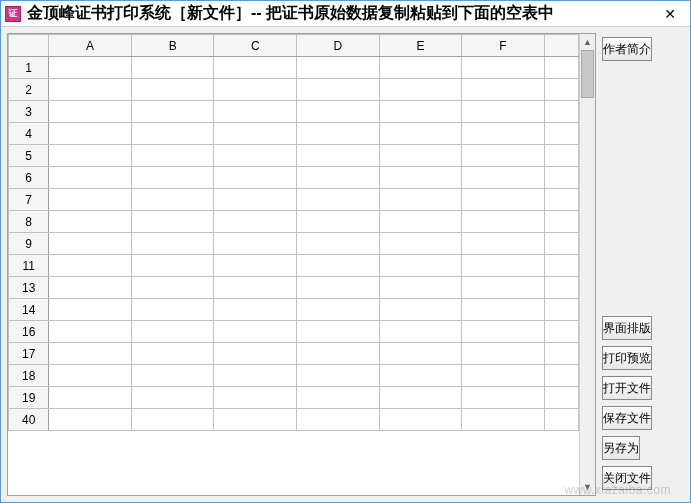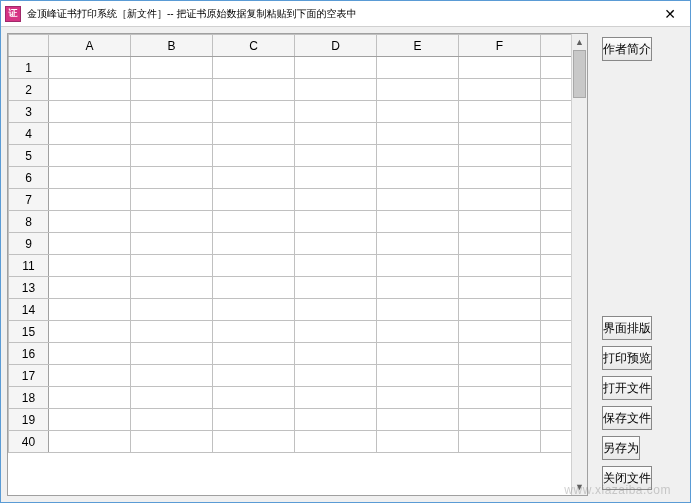--- a/index.html
+++ b/index.html
@@ -35,22 +35,23 @@
       margin-right: 6px;
       display: inline-flex;
       align-items: center;
       justify-content: center;
       color: #fff;
       font-size: 9px;
       font-weight: bold;
     }
     .titlebar-text {
       flex: 1;
-      font-size: 10px;
+      font-size: 16px;
       color: #000;
+      font-weight: bold;
     }
     .titlebar-close {
       width: 40px;
       height: 26px;
       display: flex;
       align-items: center;
       justify-content: center;
       font-size: 14px;
       color: #000;
       cursor: pointer;
@@ -133,21 +134,20 @@
       background: #efefef;
     }
     .vscroll-arrow.up { top: 0; }
     .vscroll-arrow.down { bottom: 0; }
     .sidebar {
       width: 82px;
       display: flex;
       flex-direction: column;
       gap: 2px;
       padding-top: 4px;
-      margin-left: 8px;
     }
     .sidebar .spacer { flex: 1; }
     .btn {
       height: 24px;
       background: linear-gradient(#fdfdfd, #e8e8e8);
       border: 1px solid #888;
       font-size: 12px;
       color: #000;
       cursor: pointer;
       display: flex;
@@ -297,30 +297,20 @@
                 <td></td>
                 <td></td>
                 <td></td>
                 <td></td>
                 <td></td>
                 <td></td>
                 <td></td>
               </tr>
               <tr>
                 <td class="rowhead">14</td>
-                <td></td>
-                <td></td>
-                <td></td>
-                <td></td>
-                <td></td>
-                <td></td>
-                <td></td>
-              </tr>
-              <tr>
-                <td class="rowhead">15</td>
                 <td></td>
                 <td></td>
                 <td></td>
                 <td></td>
                 <td></td>
                 <td></td>
                 <td></td>
               </tr>
               <tr>
                 <td class="rowhead">16</td>

